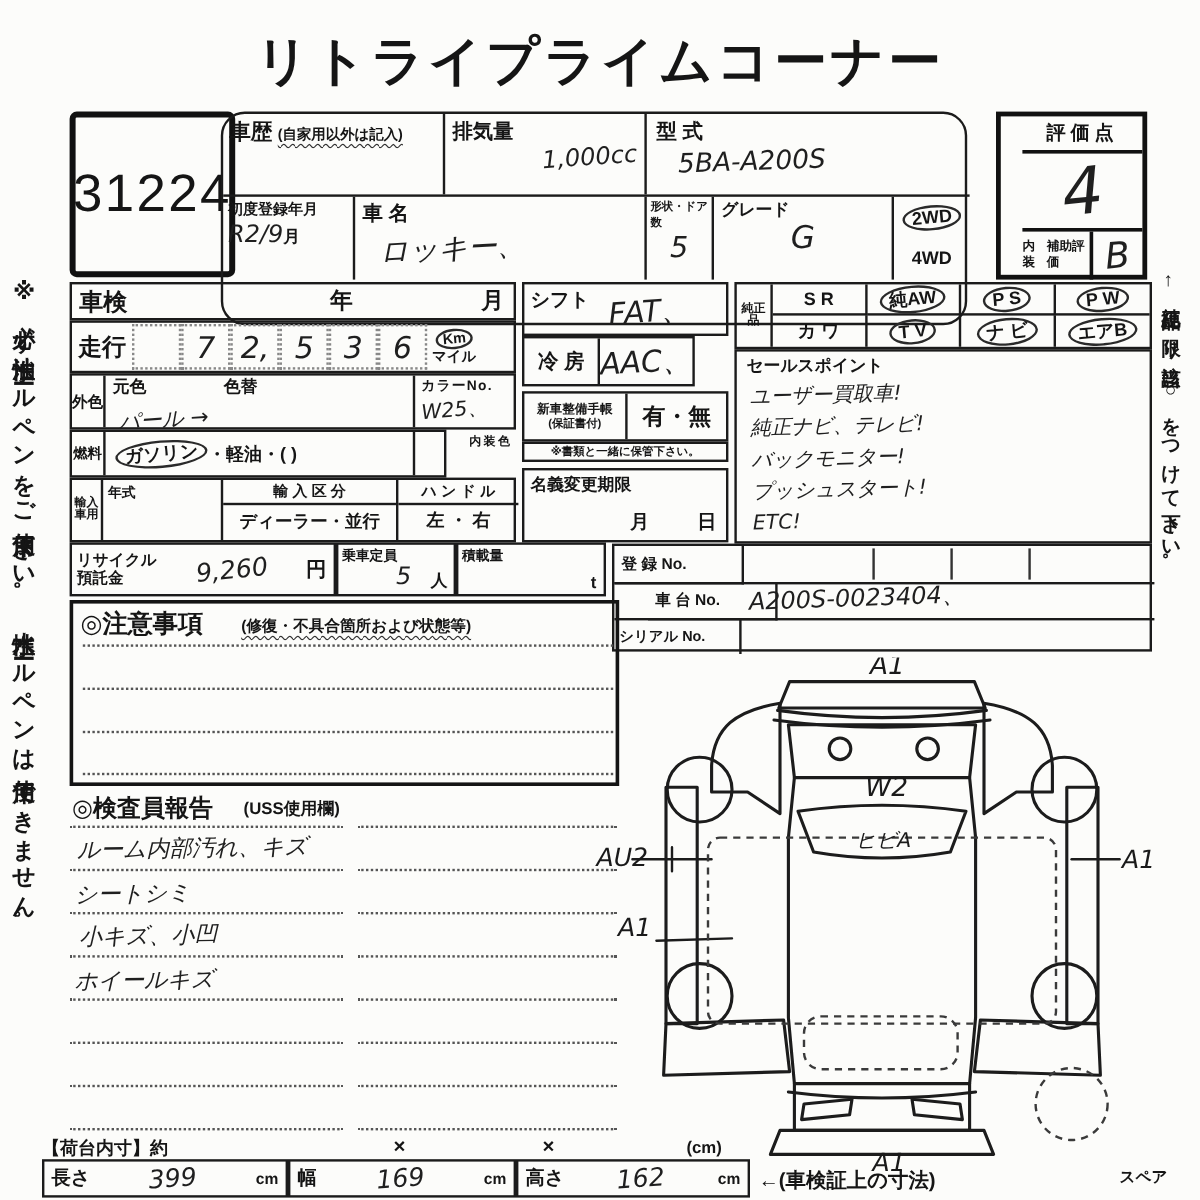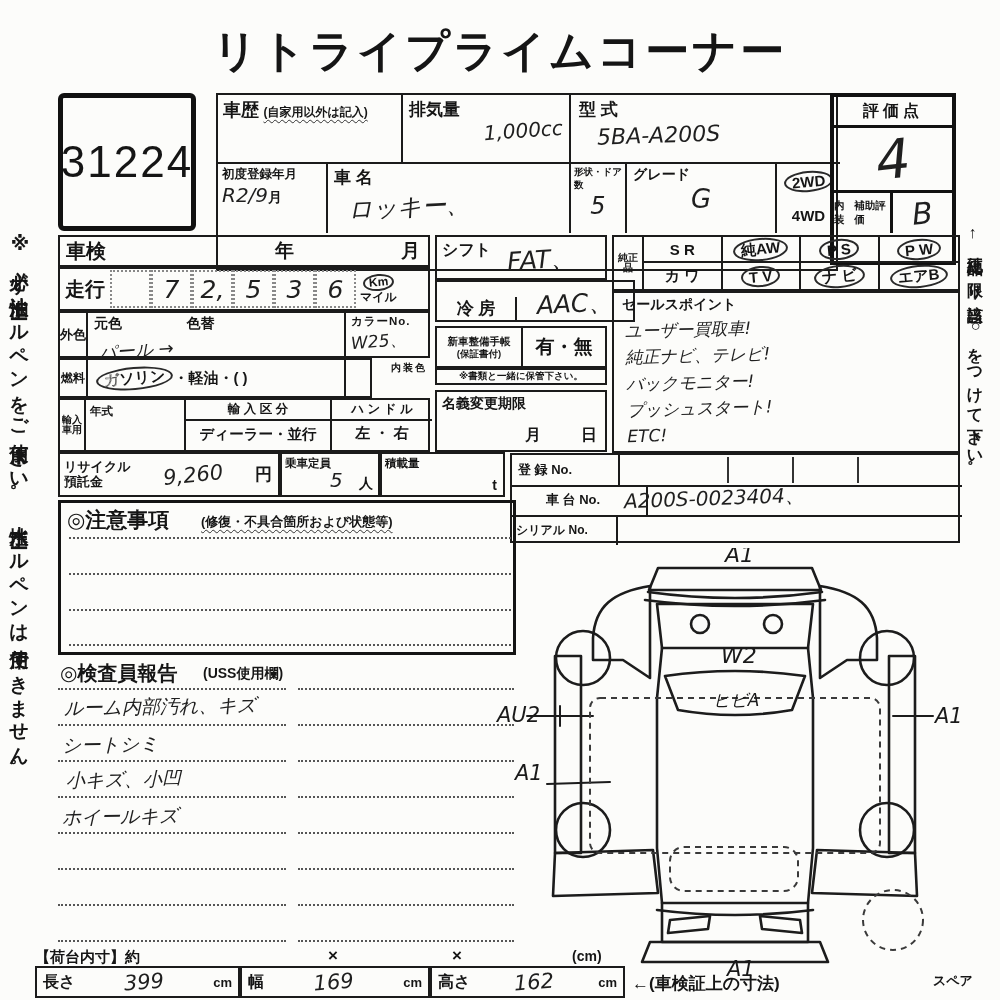--- a/index.html
+++ b/index.html
@@ -24,21 +24,21 @@
 
 <div class="sheet">
 
   <div class="abs lbl" style="left:190px;top:22px;width:620px;text-align:center;font-size:44px;letter-spacing:3px;">リトライプライムコーナー</div>
 
   <div class="abs vtext" style="left:6px;top:232px;height:560px;font-size:19px;">※必ず油性ボールペンをご使用下さい。 水性ボールペンは使用できません。</div>
   <div class="abs vtext" style="left:964px;top:226px;height:335px;font-size:16px;">←純正品に限り該当に○をつけて下さい。</div>
 
   <div class="abs" style="left:58px;top:93px;width:138px;height:138px;border:5px solid #111;border-radius:6px;display:flex;align-items:center;justify-content:center;font-size:44px;letter-spacing:2px;">31224</div>
 
-  <div class="abs b2" style="left:216px;top:93px;width:622px;height:178px;">
+  <div class="abs b2" style="left:184px;top:93px;width:622px;height:178px;border-radius:20px;">
 
     <div class="abs" style="left:0;top:67px;width:622px;border-top:2.5px solid #1b1b1b;"></div>
 
     <div class="abs" style="left:0;top:0;width:185px;height:67px;border-right:2.5px solid #1b1b1b;padding:3px 5px;">
       <span class="lbl" style="font-size:18px;">車歴</span>
       <span class="lbl wavy" style="font-size:12px;">(自家用以外は記入)</span>
     </div>
     <div class="abs" style="left:185px;top:0;width:168px;height:67px;border-right:2.5px solid #1b1b1b;padding:3px 6px;">
       <div class="lbl" style="font-size:17px;">排気量</div>
       <div class="hw" style="font-size:20px;text-align:right;transform:rotate(-4deg);">1,000cc</div>
@@ -65,21 +65,21 @@
       <div class="hw" style="font-size:26px;text-align:center;">G</div>
     </div>
     <div class="abs" style="left:559px;top:69px;width:63px;height:69px;">
       <div style="height:34px;display:flex;align-items:center;justify-content:center;">
         <span class="lbl ell" style="font-size:15px;">2WD</span>
       </div>
       <div class="lbl" style="height:34px;display:flex;align-items:center;justify-content:center;font-size:15px;">4WD</div>
     </div>
   </div>
 
-  <div class="abs b3" style="left:830px;top:93px;width:126px;height:172px;">
+  <div class="abs b3" style="left:830px;top:93px;width:126px;height:140px;padding-left:18px;">
     <div class="lbl" style="height:28px;border-bottom:3px solid #111;display:flex;align-items:center;justify-content:center;font-size:16px;letter-spacing:4px;">評価点</div>
     <div style="height:62px;display:flex;align-items:center;justify-content:center;">
       <span class="hw" style="font-size:54px;transform:rotate(-6deg);">4</span>
     </div>
     <div style="height:40px;border-top:3px solid #111;display:flex;">
       <div class="lbl" style="width:56px;border-right:3px solid #111;font-size:10.5px;line-height:1.3;display:flex;flex-direction:row;align-items:center;justify-content:center;">
         <span>内 装</span>
         <span>補助評価</span>
       </div>
       <div style="flex:1;display:flex;align-items:center;justify-content:center;">
@@ -162,21 +162,21 @@
   </div>
   <div class="abs b2" style="left:380px;top:452px;width:125px;height:45px;">
     <span class="lbl" style="font-size:11.5px;position:absolute;left:3px;top:2px;">積載量</span>
     <span class="lbl" style="font-size:14px;position:absolute;right:6px;bottom:2px;">t</span>
   </div>
 
   <div class="abs b2" style="left:435px;top:235px;width:172px;height:45px;">
     <span class="lbl" style="font-size:16px;position:absolute;left:5px;top:3px;">シフト</span>
     <span class="hw" style="font-size:25px;position:absolute;left:70px;top:6px;transform:rotate(-4deg);">FAT、</span>
   </div>
-  <div class="abs b2" style="left:435px;top:280px;width:200px;height:42px;display:flex;align-items:flex-end;">
+  <div class="abs b2" style="left:435px;top:280px;width:144px;height:42px;display:flex;">
     <div class="lbl" style="width:78px;border-right:2.5px solid #1b1b1b;font-size:17px;display:flex;align-items:center;justify-content:center;">冷 房</div>
     <div class="hw" style="flex:1;font-size:25px;display:flex;align-items:center;justify-content:center;transform:rotate(-3deg);">AAC、</div>
   </div>
   <div class="abs b2" style="left:435px;top:326px;width:172px;height:42px;display:flex;">
     <div style="width:84px;border-right:2.5px solid #1b1b1b;display:flex;flex-direction:column;align-items:center;justify-content:center;line-height:1.2;">
       <span class="lbl" style="font-size:10.5px;">新車整備手帳</span>
       <span class="lbl" style="font-size:9.5px;">(保証書付)</span>
     </div>
     <div class="lbl" style="flex:1;font-size:19px;display:flex;align-items:center;justify-content:center;">有・無</div>
   </div>

